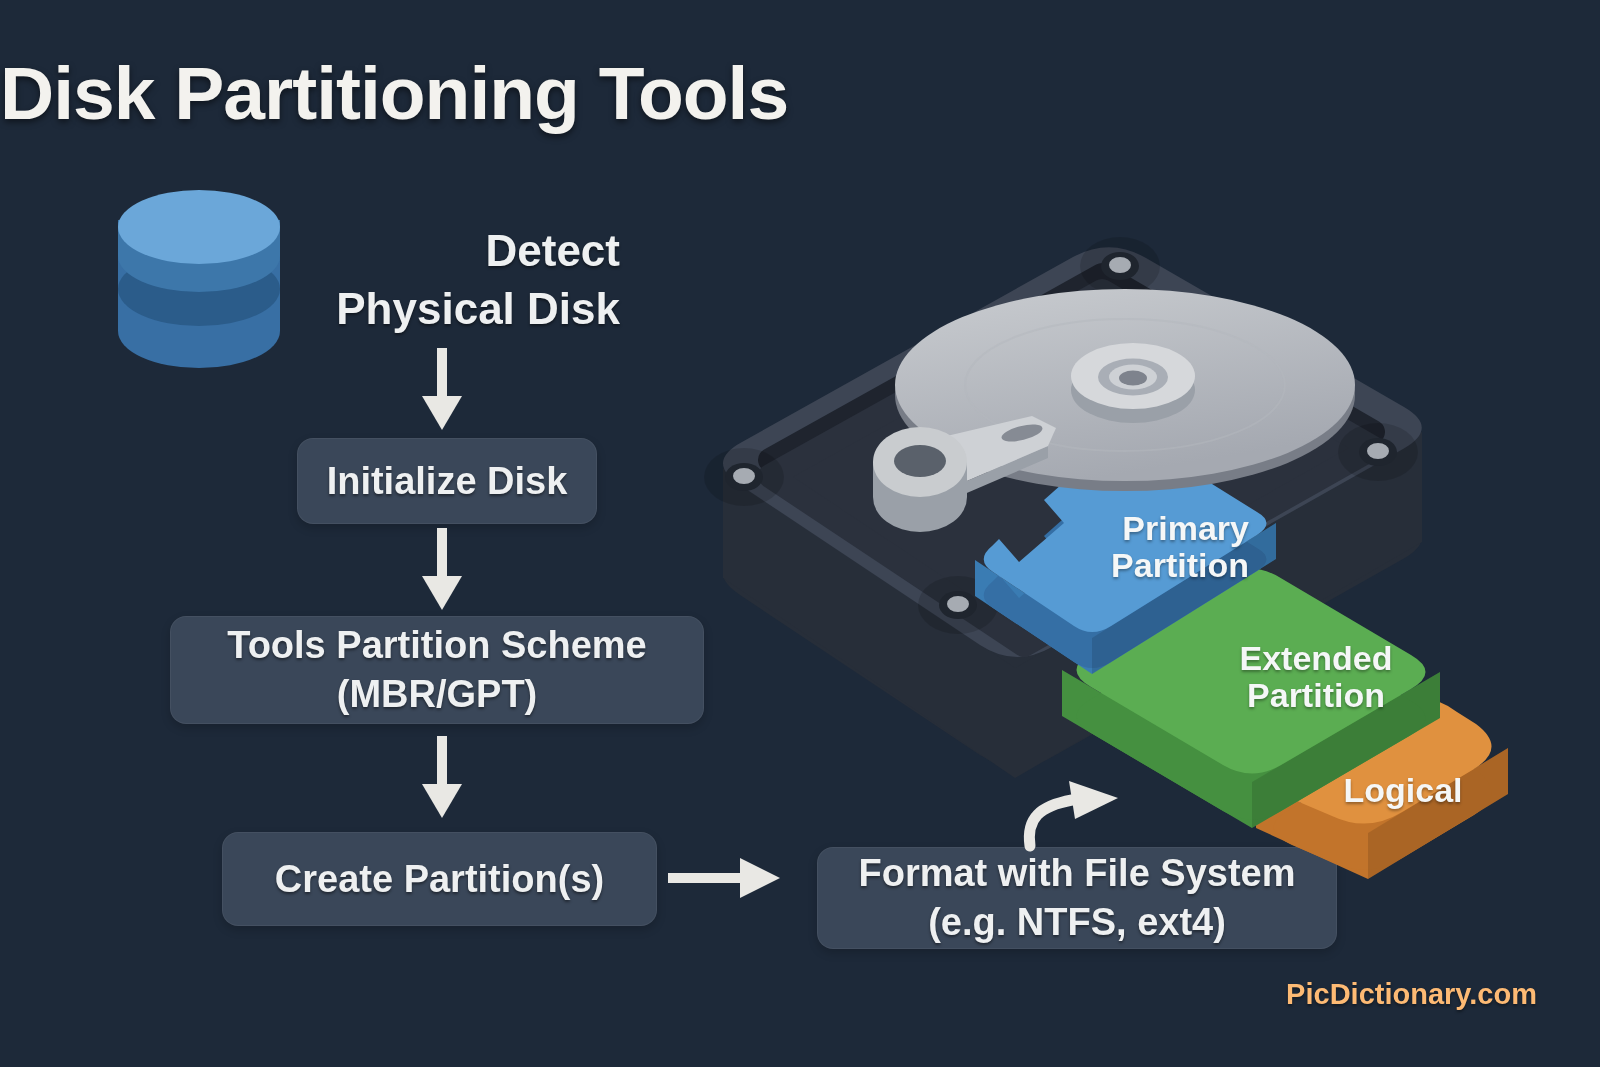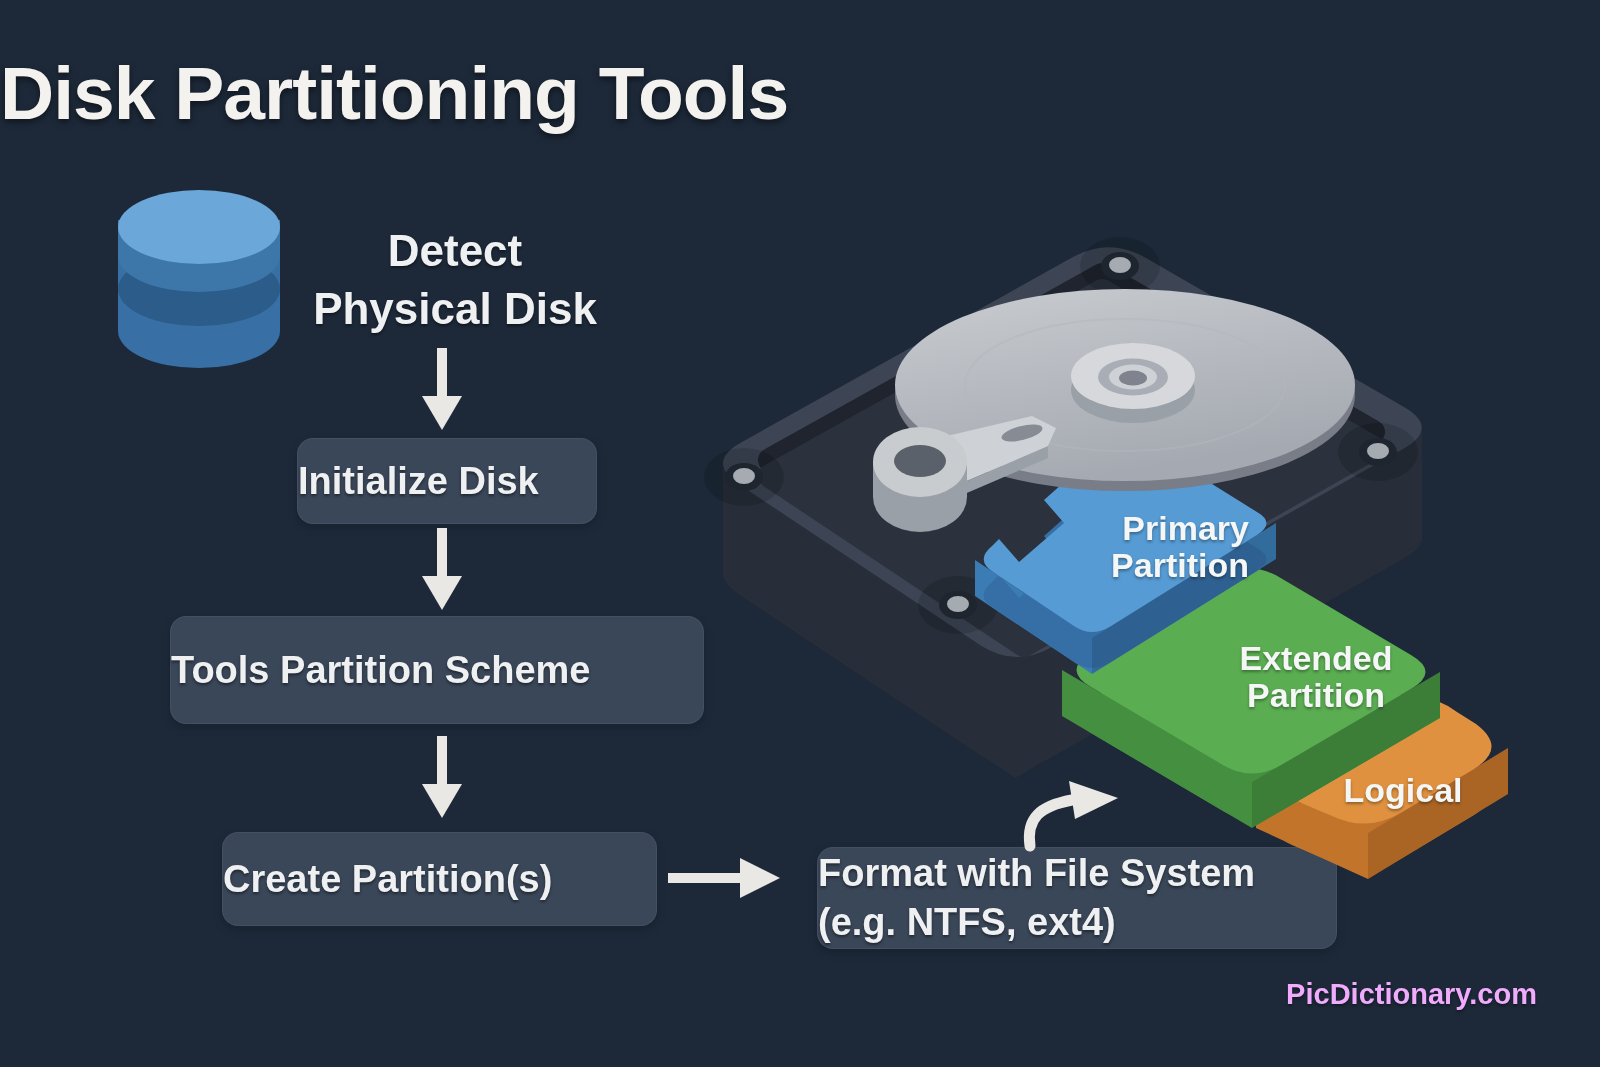--- a/index.html
+++ b/index.html
@@ -6,31 +6,31 @@
   body{width:1600px;height:1067px;position:relative;overflow:hidden;
        background:#1d2939;font-family:"Liberation Sans",sans-serif;}
   .abs{position:absolute;}
   
   .title{left:0;top:50px;width:1545px;text-align:left;
          font-size:75px;font-weight:800;letter-spacing:-1px;color:#f3f2ee;
          text-shadow:0 3px 6px rgba(0,0,0,.5);}
   
   .flowbox{background:#3a4759;border:1px solid rgba(255,255,255,.05);
            border-radius:16px;display:flex;flex-direction:column;
-           justify-content:center;
+           align-items:center;justify-content:center;
            color:#eef0f1;font-weight:700;font-size:38px;line-height:1.28;
            text-shadow:0 2px 3px rgba(0,0,0,.45);box-shadow:0 4px 10px rgba(0,0,0,.18);}
   .plain-label{color:#eef0f1;font-weight:700;font-size:44px;line-height:1.32;
-           text-align:center;text-shadow:0 2px 3px rgba(0,0,0,.45);}
+           text-align:right;text-shadow:0 2px 3px rgba(0,0,0,.45);}
   
   .part-label{width:220px;text-align:center;color:#f5f7f7;font-weight:700;
            font-size:34px;line-height:37px;text-shadow:0 2px 3px rgba(0,0,0,.35);
            pointer-events:none;z-index:5;}
   
-  .watermark{right:63px;top:978px;font-size:29px;font-weight:700;color:#f0abfc;
+  .watermark{right:63px;top:978px;font-size:29px;font-weight:700;color:#fdba74;
            text-shadow:0 2px 3px rgba(0,0,0,.4);}
   
   .cyl{left:118px;top:190px;width:162px;height:178px;}
   .cyl div{position:absolute;left:0;width:162px;}
   .cyl .c-lower{top:60px;height:118px;background:#386fa4;
         border-radius:0 0 50% 50%/0 0 37px 37px;}
   .cyl .c-groove{top:62px;height:74px;background:#2b5c8a;border-radius:50%;}
   .cyl .c-upper{top:30px;height:72px;background:#3d77aa;
         border-radius:0 0 50% 50%/0 0 36px 36px;}
   .cyl .c-top{top:0;height:74px;background:#6ba7d9;border-radius:50%;}
@@ -63,20 +63,21 @@
   <div>Initialize Disk</div>
 </div>
 
 <svg class="abs" style="left:420px;top:528px;" width="44" height="82" viewBox="0 0 44 82">
   <rect x="17" y="0" width="10" height="50" fill="#e9e8e4"></rect>
   <polygon points="2,48 42,48 22,82" fill="#e9e8e4"></polygon>
 </svg>
 
 <div class="abs flowbox" style="left:170px;top:616px;width:532px;height:106px;">
   <div>Tools Partition Scheme</div>
+  <div>(MBR/GPT)</div>
 </div>
 
 <svg class="abs" style="left:420px;top:736px;" width="44" height="82" viewBox="0 0 44 82">
   <rect x="17" y="0" width="10" height="50" fill="#e9e8e4"></rect>
   <polygon points="2,48 42,48 22,82" fill="#e9e8e4"></polygon>
 </svg>
 
 <div class="abs flowbox" style="left:222px;top:832px;width:433px;height:92px;">
   <div>Create Partition(s)</div>
 </div>

